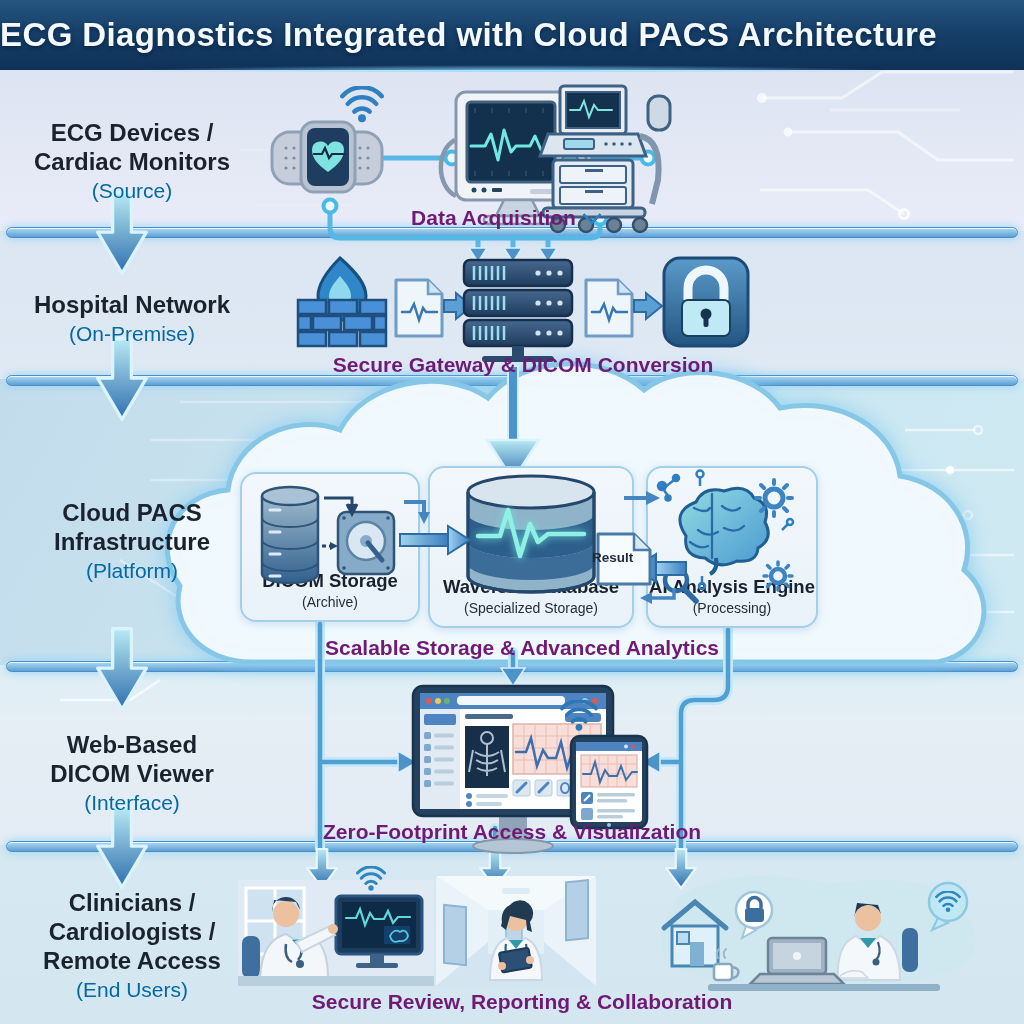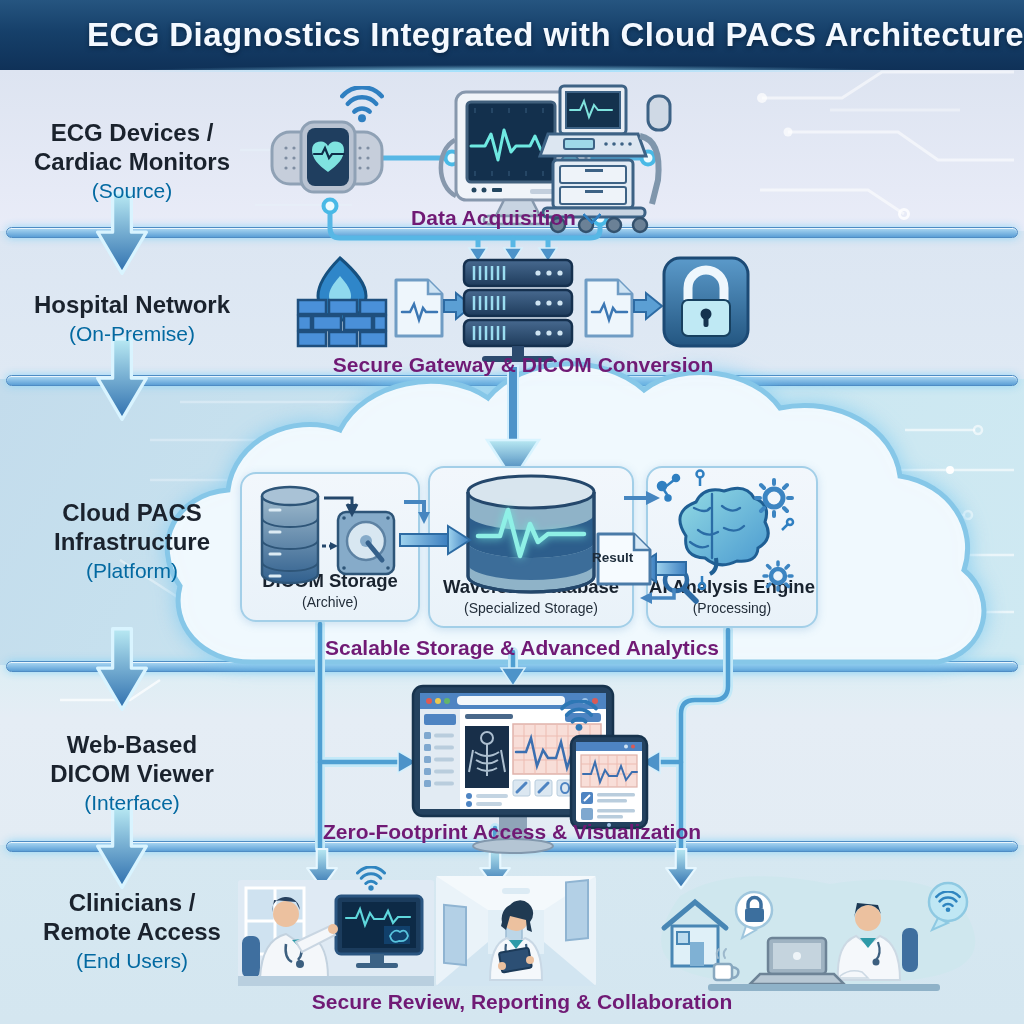--- a/index.html
+++ b/index.html
@@ -3,21 +3,21 @@
 <meta charset="utf-8">
 <style>
   html,body{margin:0;padding:0;background:#9fb4c6;}
   .stage{position:relative;width:1024px;height:1024px;overflow:hidden;
          font-family:"Liberation Sans",sans-serif;background:#e3eaf4;}
   .band{position:absolute;left:0;width:1024px;}
   svg.layer{position:absolute;left:0;top:0;pointer-events:none;}
 
   
   .title-bar{top:0;height:70px;background:linear-gradient(180deg,#265580 0%,#16406a 45%,#0f3158 100%);
-             display:flex;align-items:center;justify-content:flex-end;}
+             display:flex;align-items:center;justify-content:flex-start;}
   .title-bar::after{content:"";position:absolute;left:0;right:0;bottom:-2px;height:10px;
              background:radial-gradient(ellipse 55% 100% at 50% 100%,rgba(150,225,255,.95),rgba(150,225,255,0) 70%);}
   .title-text{color:#f4f9ff;font-weight:bold;font-size:33px;letter-spacing:.4px;
              text-shadow:0 2px 4px rgba(0,20,40,.55);white-space:nowrap;}
 
   
   .b1{top:70px;height:161px;background:linear-gradient(180deg,#dde4f1,#e9ecf8);}
   .b2{top:231px;height:148px;background:linear-gradient(180deg,#dce6f2,#dfe9f4);}
   .b3{top:379px;height:286px;background:linear-gradient(120deg,#c3dcec,#cbe7f1 60%,#cfe9f2);}
   .b4{top:665px;height:180px;background:linear-gradient(180deg,#ddeef4,#e5edf5 30%,#e3ecf4);}
@@ -648,20 +648,21 @@
     <span class="ln">Hospital Network</span>
     <span class="sub">(On-Premise)</span>
   </div>
   <div class="rowlabel" style="top:730px">
     <span class="ln">Web-Based</span>
     <span class="ln">DICOM Viewer</span>
     <span class="sub">(Interface)</span>
   </div>
   <div class="rowlabel" style="top:888px">
     <span class="ln">Clinicians /</span>
+    <span class="ln">Cardiologists /</span>
     <span class="ln">Remote Access</span>
     <span class="sub">(End Users)</span>
   </div>
 
   <div class="caption" style="left:365px;top:206px;width:280px">
     <span>Data Acquisition</span><span class="chev"></span>
   </div>
   <div class="caption" style="left:293px;top:353px;width:460px">Secure Gateway &amp; DICOM Conversion</div>
   <div class="caption" style="left:292px;top:636px;width:460px">Scalable Storage &amp; Advanced Analytics</div>
   <div class="caption" style="left:282px;top:820px;width:460px">Zero-Footprint Access &amp; Visualization</div>

